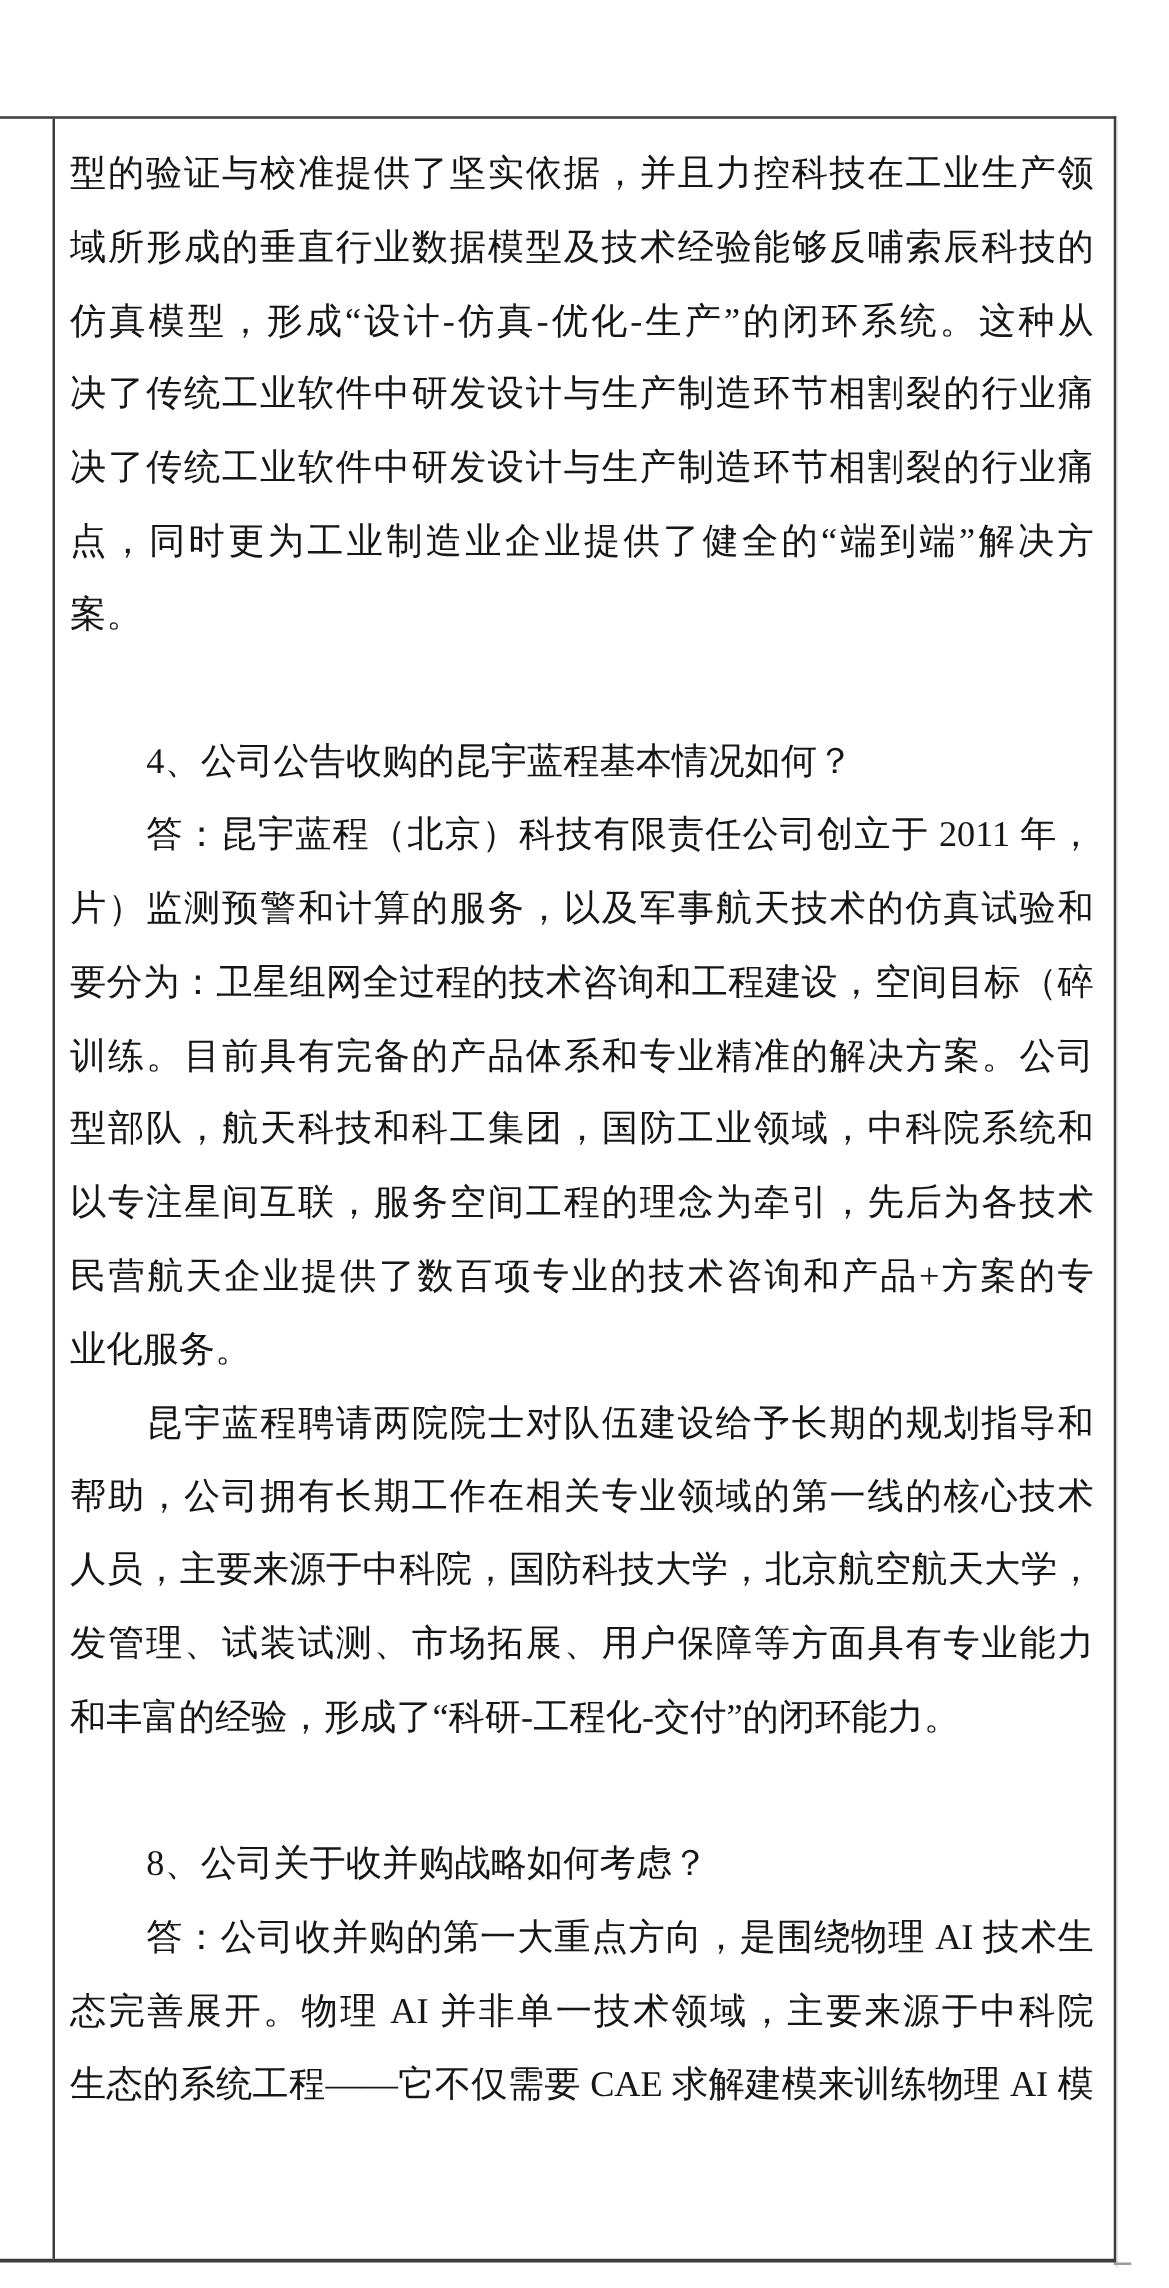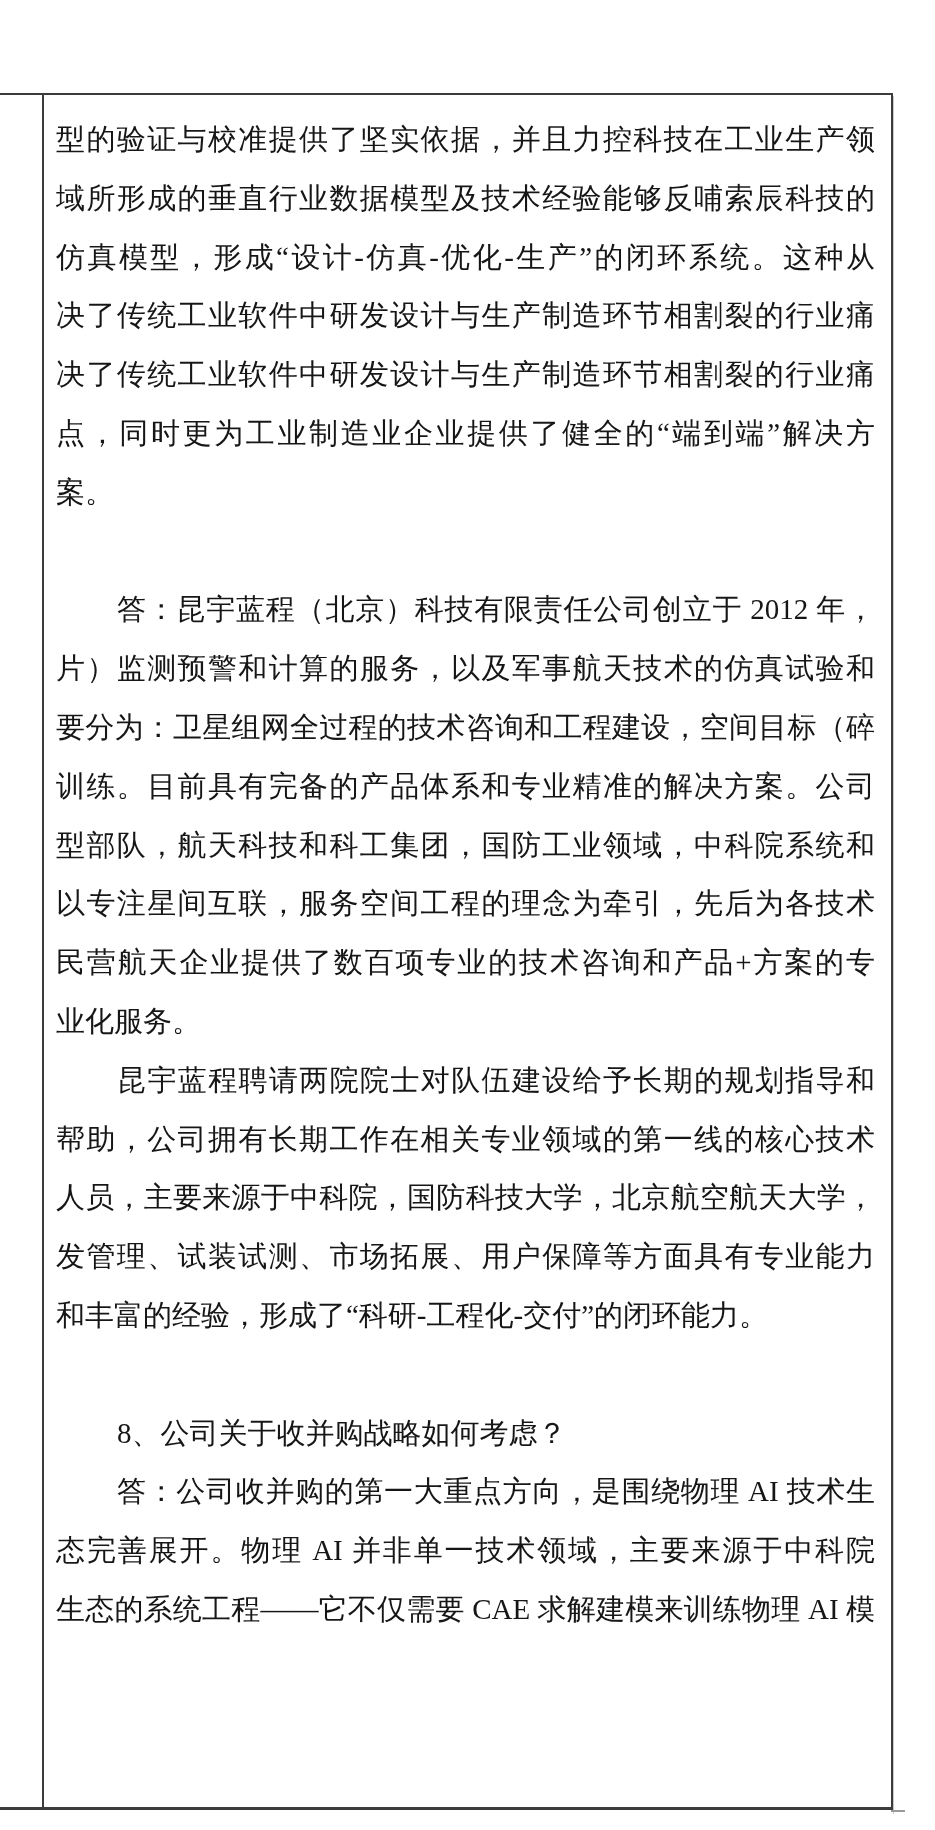--- a/index.html
+++ b/index.html
@@ -90,21 +90,22 @@
 <div class="text-body">
 
 <div class="line fill">型的验证与校准提供了坚实依据，并且力控科技在工业生产领</div>
     <div class="line fill">域所形成的垂直行业数据模型及技术经验能够反哺索辰科技的</div>
     <div class="line fill">仿真模型，形成“设计-仿真-优化-生产”的闭环系统。这种从</div>
     <div class="line fill">决了传统工业软件中研发设计与生产制造环节相割裂的行业痛</div>
     <div class="line fill">决了传统工业软件中研发设计与生产制造环节相割裂的行业痛</div>
     <div class="line fill">点，同时更为工业制造业企业提供了健全的“端到端”解决方</div>
     <div class="line">案。</div>
     <div class="line">&nbsp;</div>
-    <div class="line indent fill">答：昆宇蓝程（北京）科技有限责任公司创立于 2012 年，</div>
+    <div class="line indent">4、公司公告收购的昆宇蓝程基本情况如何？</div>
+    <div class="line indent fill">答：昆宇蓝程（北京）科技有限责任公司创立于 2011 年，</div>
     <div class="line fill">片）监测预警和计算的服务，以及军事航天技术的仿真试验和</div>
     <div class="line fill">要分为：卫星组网全过程的技术咨询和工程建设，空间目标（碎</div>
     <div class="line fill">训练。目前具有完备的产品体系和专业精准的解决方案。公司</div>
     <div class="line fill">型部队，航天科技和科工集团，国防工业领域，中科院系统和</div>
     <div class="line fill">以专注星间互联，服务空间工程的理念为牵引，先后为各技术</div>
     <div class="line fill">民营航天企业提供了数百项专业的技术咨询和产品+方案的专</div>
     <div class="line">业化服务。</div>
     <div class="line indent fill">昆宇蓝程聘请两院院士对队伍建设给予长期的规划指导和</div>
     <div class="line fill">帮助，公司拥有长期工作在相关专业领域的第一线的核心技术</div>
     <div class="line fill">人员，主要来源于中科院，国防科技大学，北京航空航天大学，</div>

